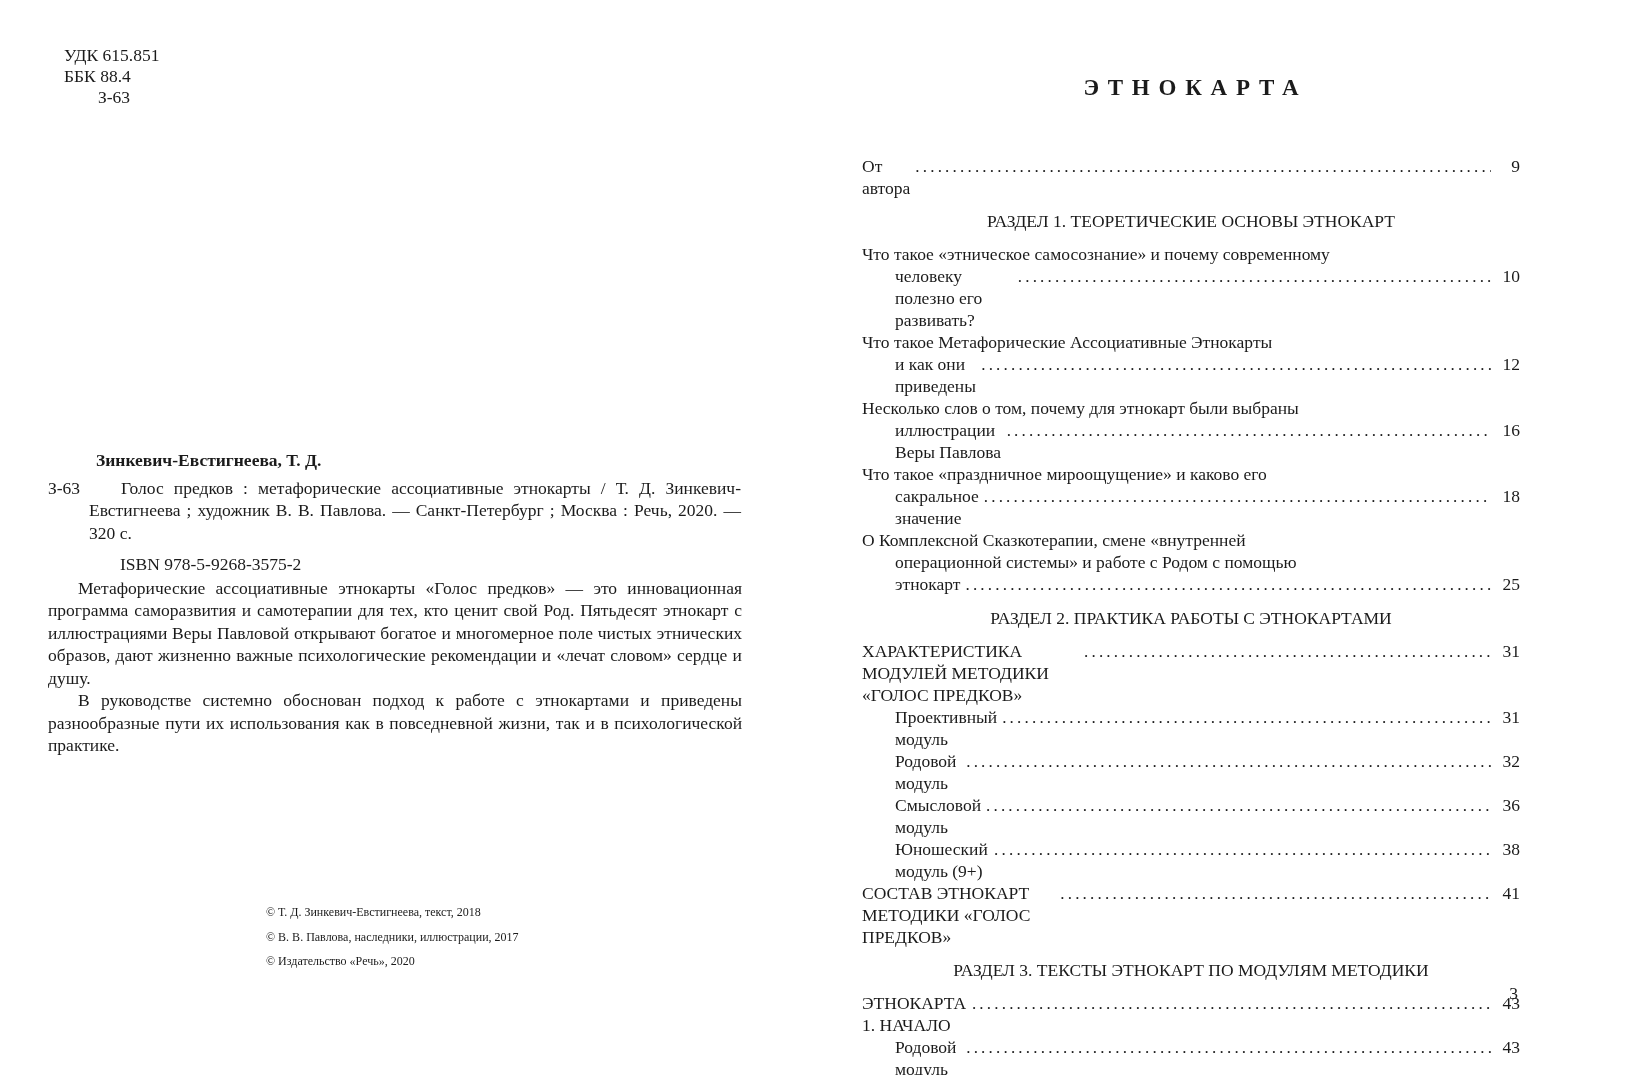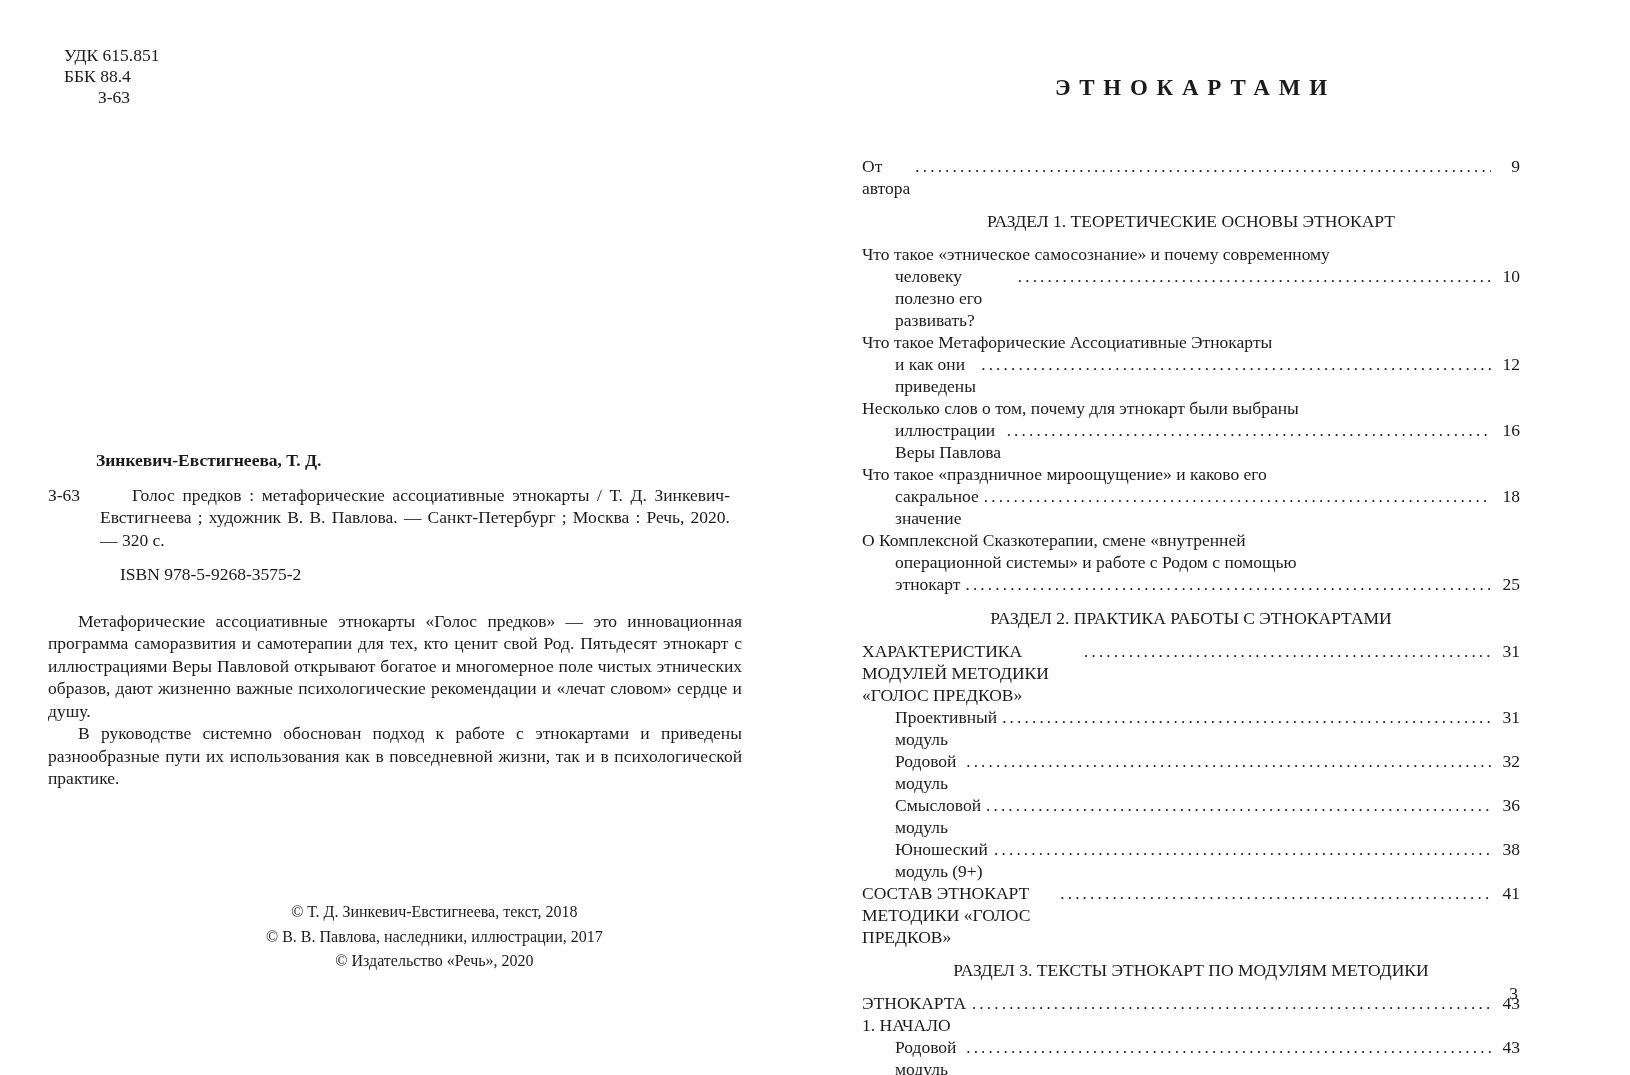--- a/index.html
+++ b/index.html
@@ -16,25 +16,25 @@
   .page.right { left:862px; top:75px; width:658px; height:980px; }
 
   
   .imprint-codes { font-size:17.5px; line-height:21px;margin-left:16px; }
   .code-indent { padding-left:34px; }
 
   .cataloging { position:absolute; top:404px; left:0; width:100%; font-size:17.5px; line-height:22.5px; }
   .author { font-weight:bold; padding-left:48px; margin-bottom:5px; }
   .biblio { position:relative; padding-left:40px; }
   .catalog-code { position:absolute; left:0; top:0; }
-  .biblio-text { text-indent:32px; text-align:justify; margin:12px; }
-  .isbn { padding-left:72px; margin:9px 0 24px; }
+  .biblio-text { text-indent:32px; text-align:justify; margin:1px; }
+  .isbn { padding-left:72px; margin:9px 0 1px; }
   .annotation .ann-p { text-indent:30px; text-align:justify; line-height:22.5px; }
 
-  .copyright-block { position:absolute; left:218px; top:855px; font-size:16px; line-height:24.5px;text-align:center; }
+  .copyright-block { position:absolute; left:218px; top:855px; font-size:12px; line-height:24.5px; }
 
   
   .toc-title {
     font-size:23px; font-weight:bold; text-align:center;
     letter-spacing:0.38em; padding-left:0.38em;
   }
   .toc { position:absolute; top:80px; left:0; width:100%; font-size:17.5px; line-height:22px; }
   .toc-heading { font-weight:normal; text-align:center; margin:11px 0; }
   .toc-entry.indent { padding-left:33px; }
   .toc-entry.italic .toc-text { }
@@ -75,21 +75,21 @@
     </div>
 
     <div class="copyright-block">
         <div class="copyright-line">© Т. Д. Зинкевич-Евстигнеева, текст, 2018</div>
         <div class="copyright-line">© В. В. Павлова, наследники, иллюстрации, 2017</div>
         <div class="copyright-line">© Издательство «Речь», 2020</div>
       </div>
   </section>
 
   <section class="page right">
-    <h1 class="toc-title">ЭТНОКАРТАМИ</h1>
+    <h1 class="toc-title">ЭТНОКАРТА</h1>
     <div class="toc">
         <div class="toc-entry italic">
           <div class="toc-line">
             <span class="toc-text">От автора</span>
             <span class="dots"></span>
             <span class="toc-page">9</span>
           </div>
         </div>
         <div class="toc-heading">РАЗДЕЛ 1. ТЕОРЕТИЧЕСКИЕ ОСНОВЫ ЭТНОКАРТ</div>
         <div class="toc-entry">

